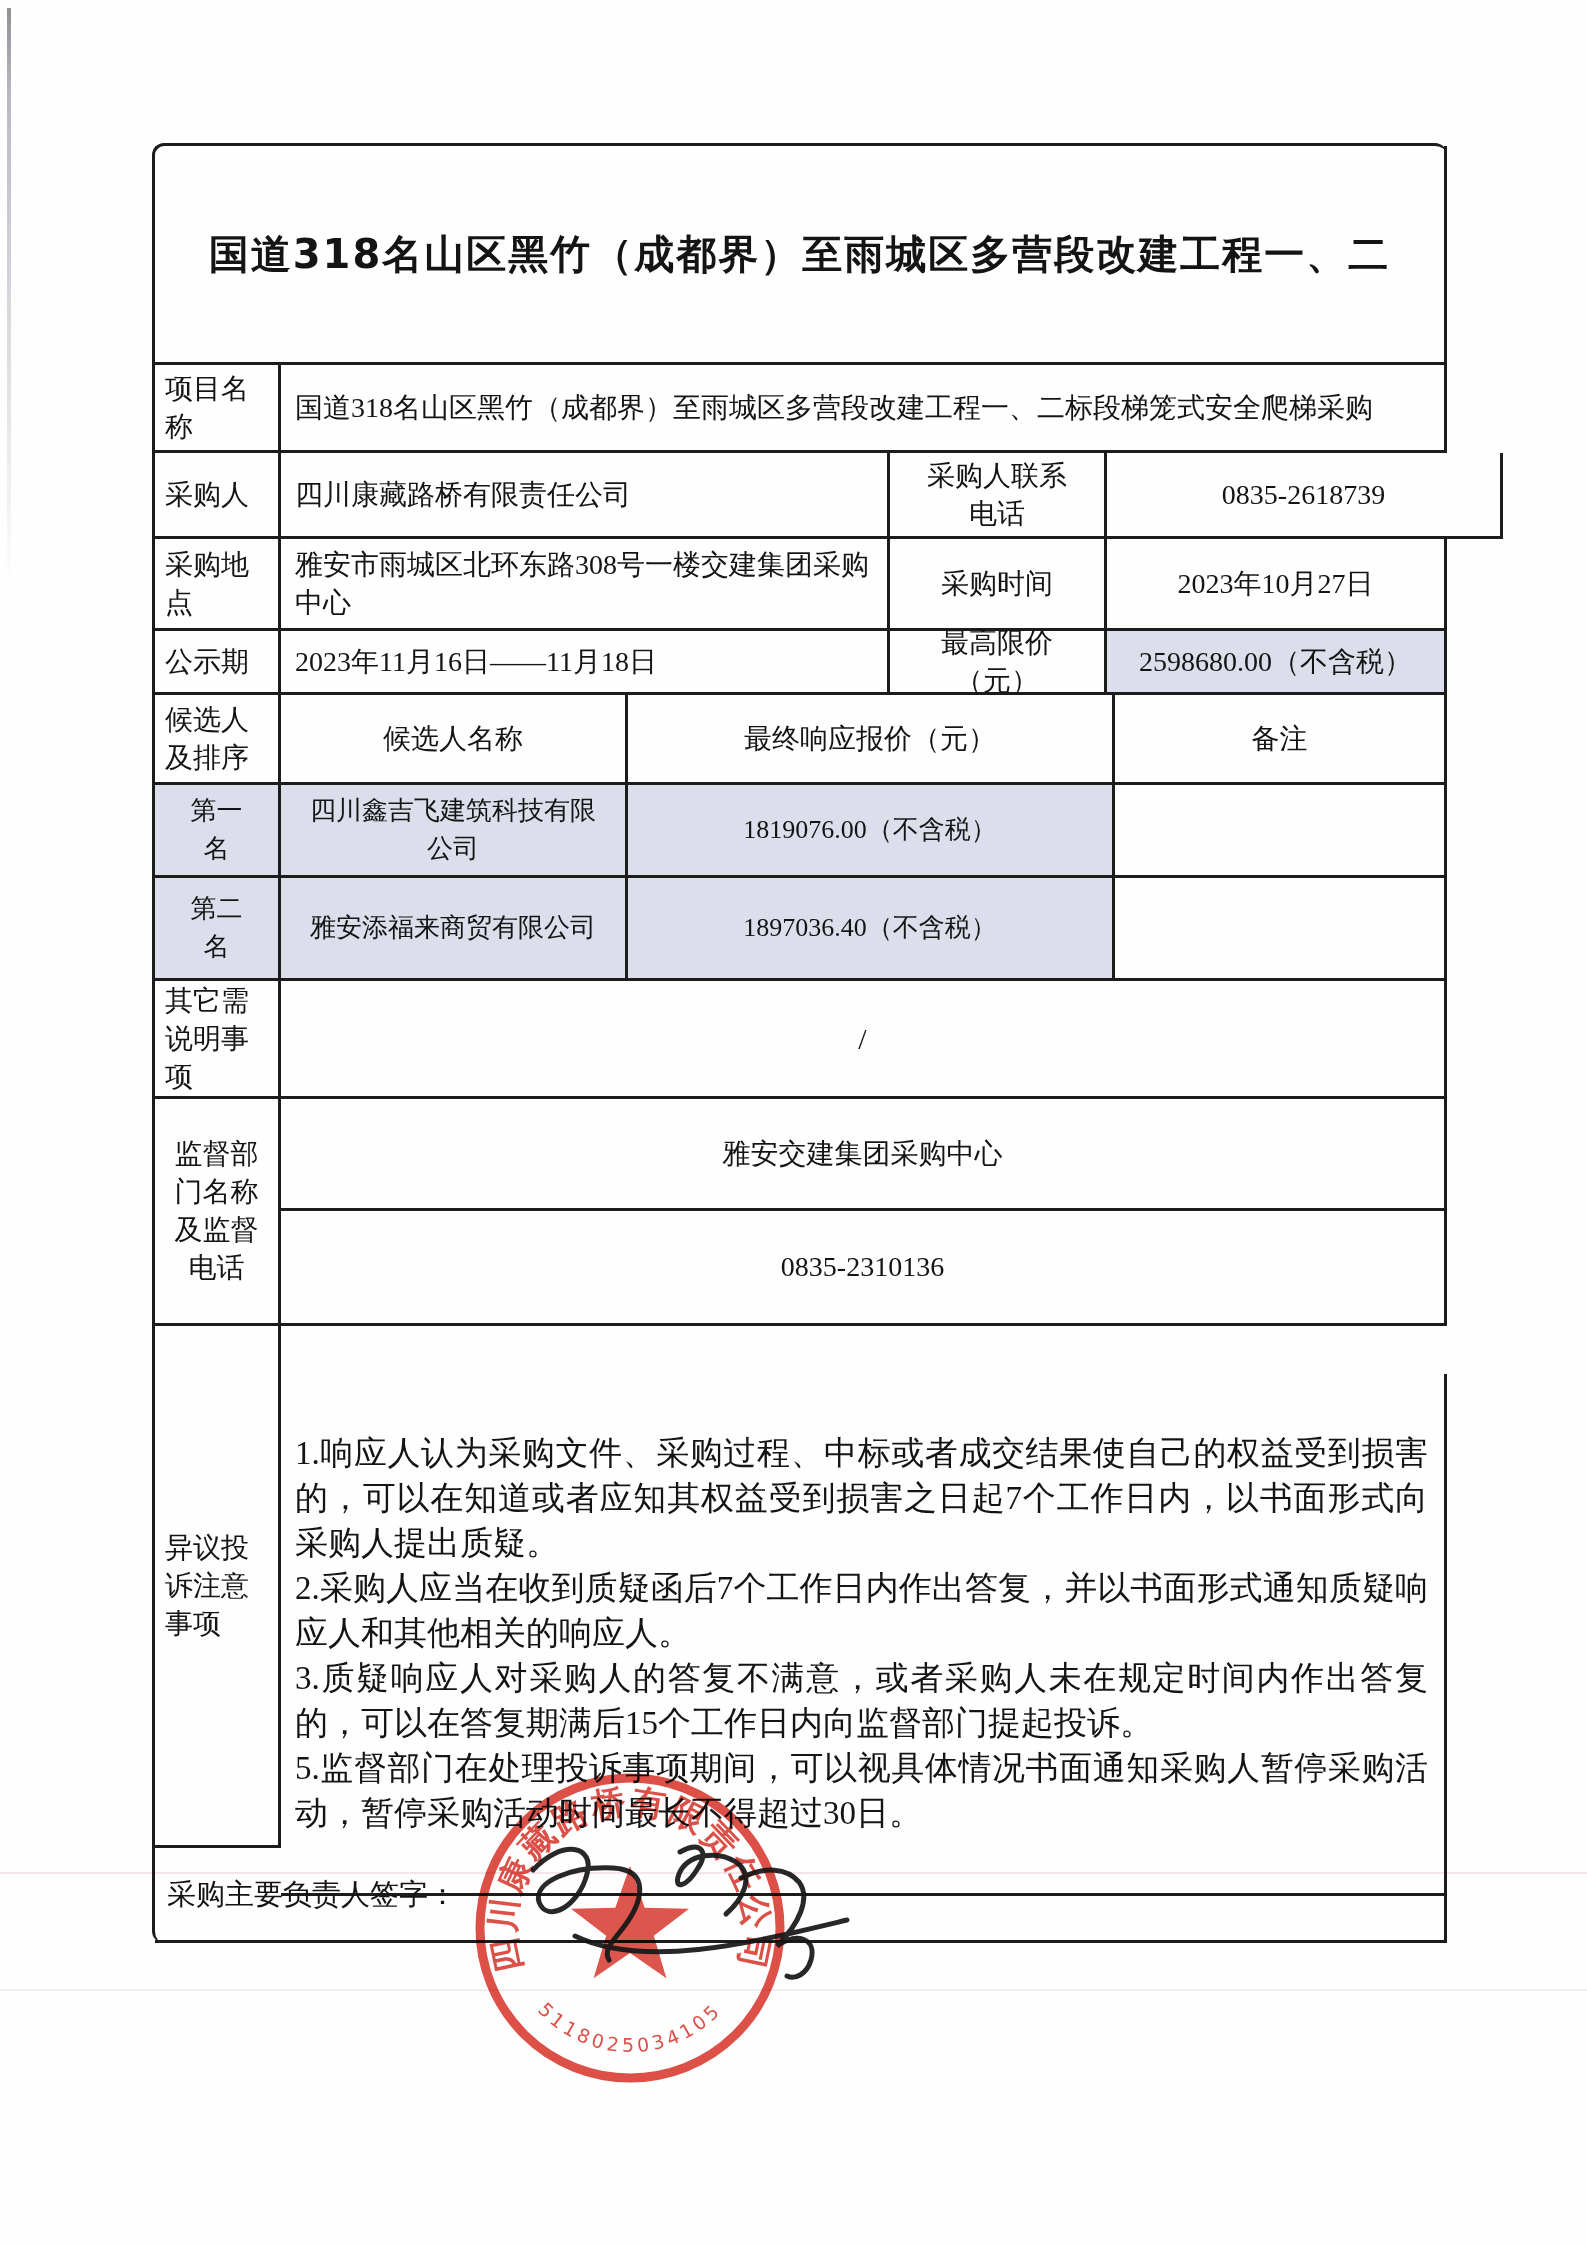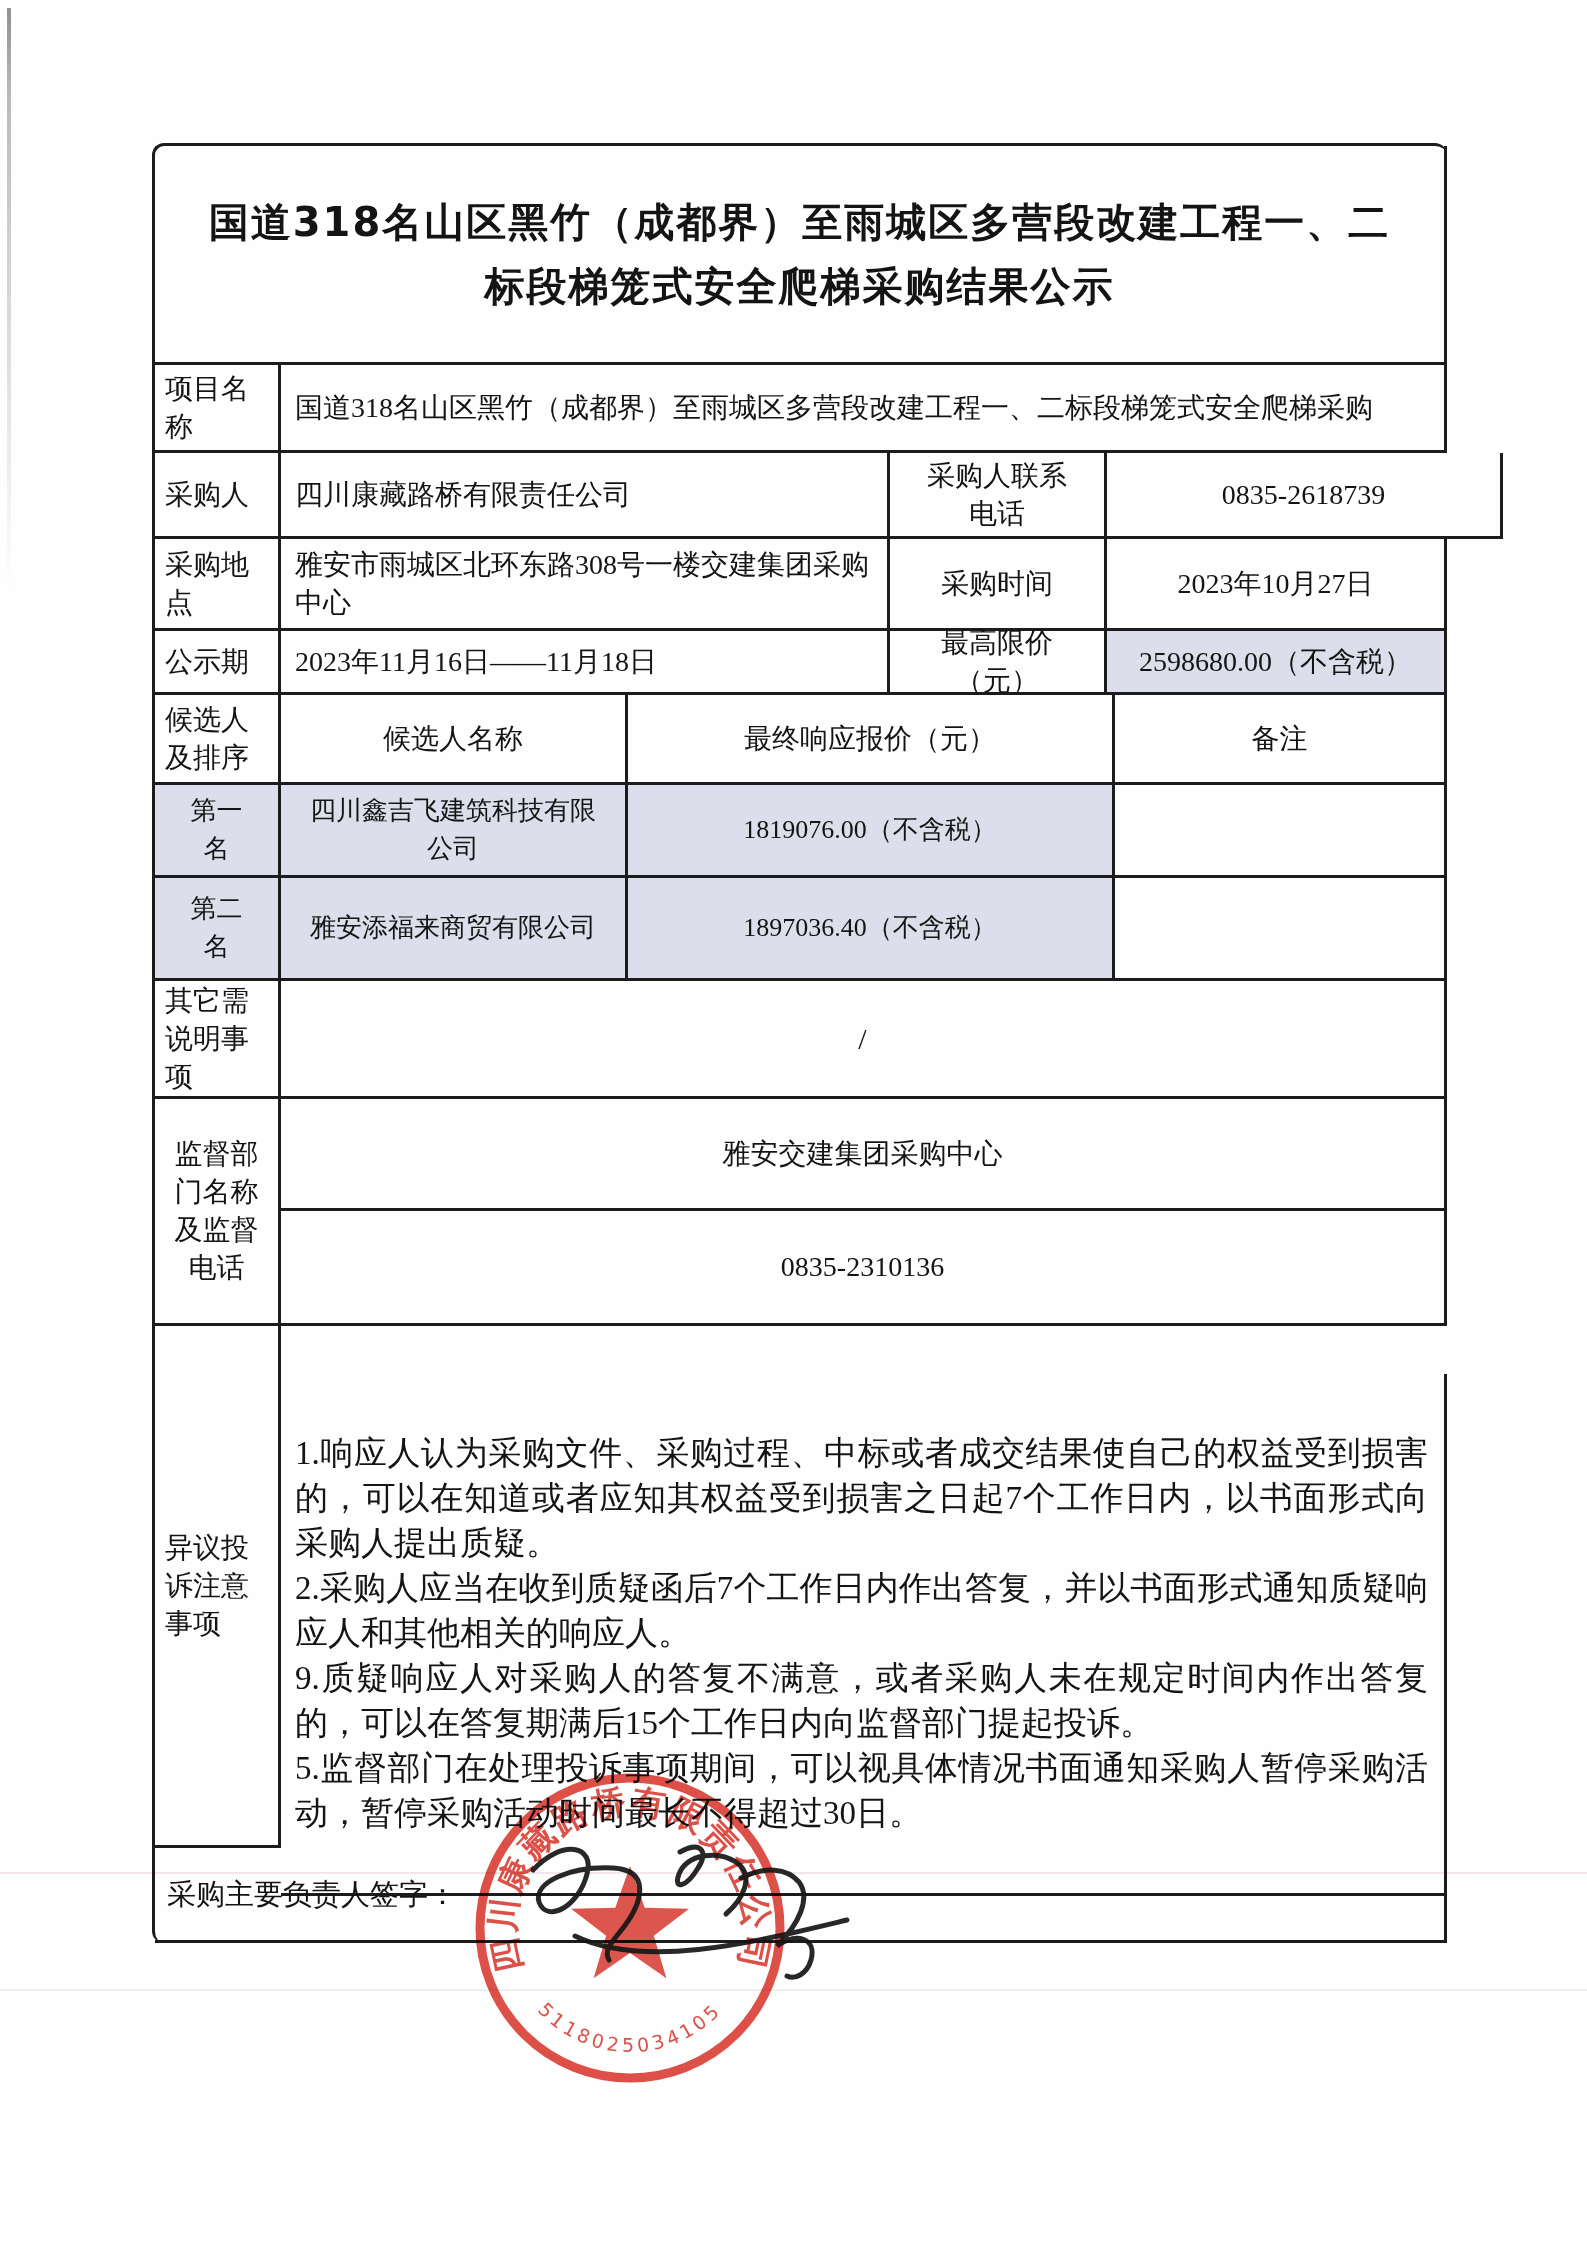--- a/index.html
+++ b/index.html
@@ -59,21 +59,20 @@
 <div class="page">
 
   <div class="scan-edge"></div>
   <div class="scan-line l1"></div>
   <div class="scan-line l2"></div>
 
   <div class="doc-table">
 
     <div class="cell title-cell" style="left:0;top:0;width:1292px;height:219px">
       <div>国道318名山区黑竹（成都界）至雨城区多营段改建工程一、二</div>
-      <div>标段梯笼式安全爬梯采购结果公示</div>
     </div>
 
     <div class="cell lab" style="left:0;top:219px;width:126px;height:88px">项目名称</div>
     <div class="cell lft" style="left:126px;top:219px;width:1166px;height:88px">国道318名山区黑竹（成都界）至雨城区多营段改建工程一、二标段梯笼式安全爬梯采购</div>
 
     <div class="cell lab" style="left:0;top:307px;width:126px;height:86px">采购人</div>
     <div class="cell lft" style="left:126px;top:307px;width:609px;height:86px">四川康藏路桥有限责任公司</div>
     <div class="cell ctr" style="left:735px;top:307px;width:217px;height:86px">采购人联系电话</div>
     <div class="cell ctr" style="left:952px;top:307px;width:396px;height:86px">0835-2618739</div>
 
@@ -106,21 +105,21 @@
     <div class="cell ctr slash" style="left:126px;top:835px;width:1166px;height:118px">/</div>
 
     <div class="cell lab-center" style="left:0;top:953px;width:126px;height:227px">监督部门名称及监督电话</div>
     <div class="cell ctr" style="left:126px;top:953px;width:1166px;height:112px">雅安交建集团采购中心</div>
     <div class="cell ctr" style="left:126px;top:1065px;width:1166px;height:115px">0835-2310136</div>
 
     <div class="cell lab" style="left:0;top:1180px;width:126px;height:522px">异议投诉注意事项</div>
     <div class="cell obj-content" style="left:126px;top:1180px;width:1166px;height:522px">
       <p>1.响应人认为采购文件、采购过程、中标或者成交结果使自己的权益受到损害的，可以在知道或者应知其权益受到损害之日起7个工作日内，以书面形式向采购人提出质疑。</p>
       <p>2.采购人应当在收到质疑函后7个工作日内作出答复，并以书面形式通知质疑响应人和其他相关的响应人。</p>
-      <p>9.质疑响应人对采购人的答复不满意，或者采购人未在规定时间内作出答复的，可以在答复期满后15个工作日内向监督部门提起投诉。</p>
+      <p>3.质疑响应人对采购人的答复不满意，或者采购人未在规定时间内作出答复的，可以在答复期满后15个工作日内向监督部门提起投诉。</p>
       <p>5.监督部门在处理投诉事项期间，可以视具体情况书面通知采购人暂停采购活动，暂停采购活动时间最长不得超过30日。</p>
     </div>
 
     <div class="cell sig-row" style="left:0;top:1702px;width:1292px;height:95px">
       <span>采购主要负责人签字：</span>
     </div>
 
   </div>
 
   <svg class="stamp-svg" width="344" height="344" viewBox="0 0 344 344">

